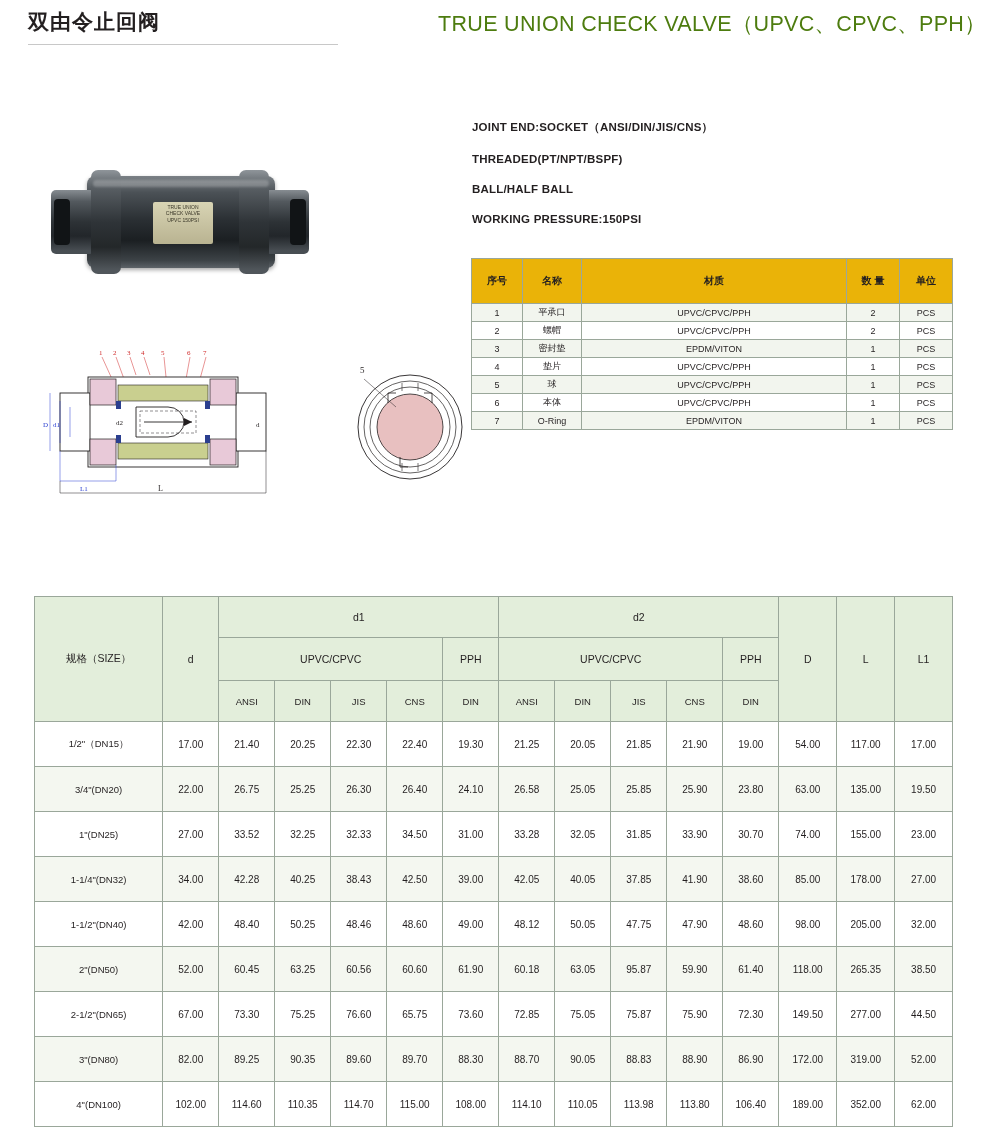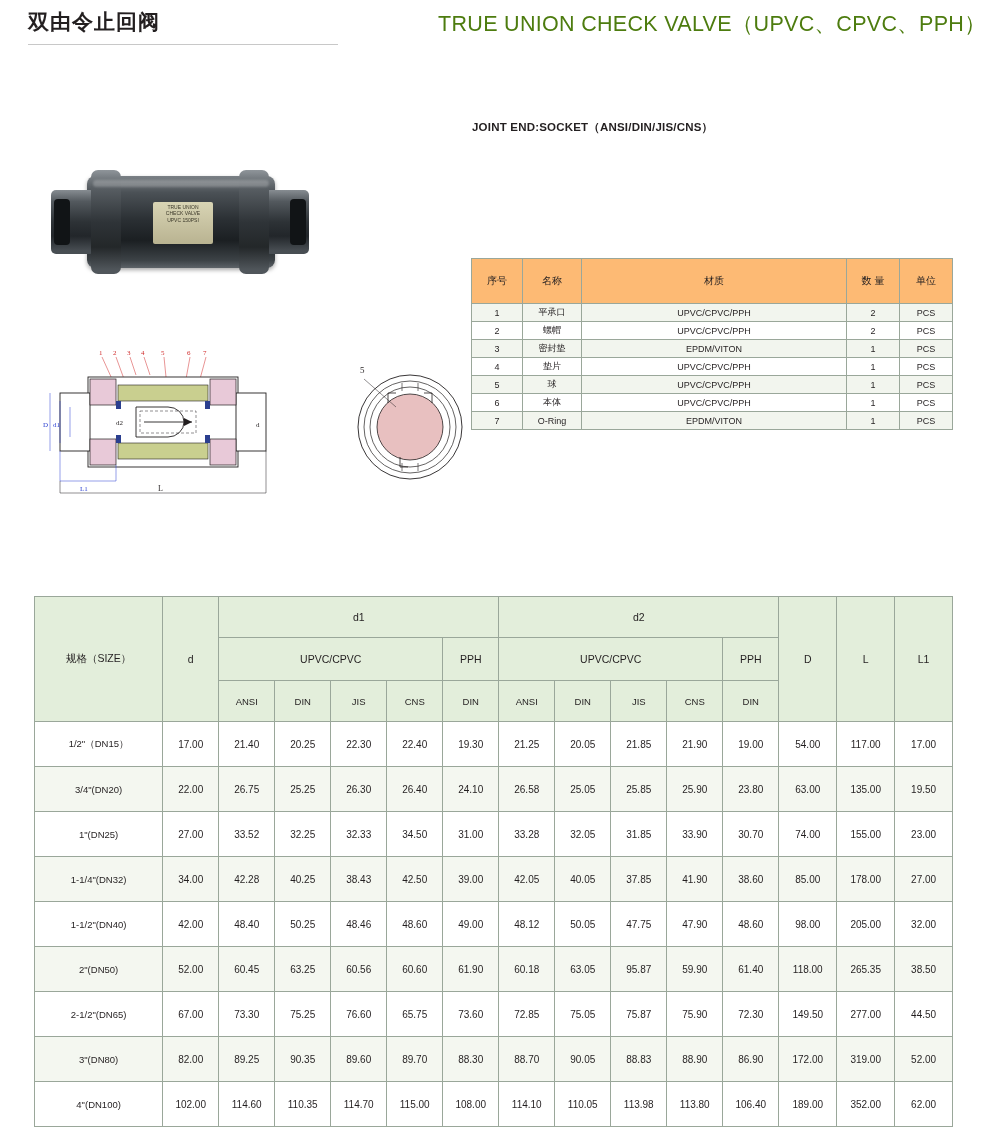--- a/index.html
+++ b/index.html
@@ -173,23 +173,23 @@
     font-size: 9px;
   }
   .parts-table th,
   .parts-table td {
     border: 1px solid #9aa79a;
     text-align: center;
     color: #231f20;
     padding: 0;
   }
   .parts-table thead th {
-    background: #fdba74;
+    background: #eab308;
     height: 44px;
-    font-weight: normal;
+    font-weight: bold;
     font-size: 10px;
   }
   .parts-table tbody td {
     height: 17px;
     font-size: 9px;
   }
   .parts-table tbody tr:nth-child(odd) td { background: #f2f5ee; }
   .parts-table tbody tr:nth-child(even) td { background: #ffffff; }
 
   
@@ -348,20 +348,23 @@
       <line x1="88" y1="46" x2="88" y2="38" stroke="#231f20" stroke-width="0.6"></line>
       <line x1="72" y1="118" x2="72" y2="126" stroke="#231f20" stroke-width="0.6"></line>
       <line x1="88" y1="118" x2="88" y2="126" stroke="#231f20" stroke-width="0.6"></line>
       <line x1="34" y1="34" x2="66" y2="62" stroke="#231f20" stroke-width="0.5"></line>
       <text x="30" y="28" font-size="9" fill="#231f20" font-family="Liberation Serif, serif">5</text>
     </svg>
   </div>
 
   <div class="spec-text">
     <div class="line">JOINT END:SOCKET（ANSI/DIN/JIS/CNS）</div>
+    <div class="line">THREADED(PT/NPT/BSPF)</div>
+    <div class="line">BALL/HALF BALL</div>
+    <div class="line">WORKING PRESSURE:150PSI</div>
   </div>
 
   <table class="parts-table">
     <thead>
       <tr>
         <th style="width:50px">序号</th>
         <th style="width:58px">名称</th>
         <th>材质</th>
         <th style="width:52px">数 量</th>
         <th style="width:52px">单位</th>

